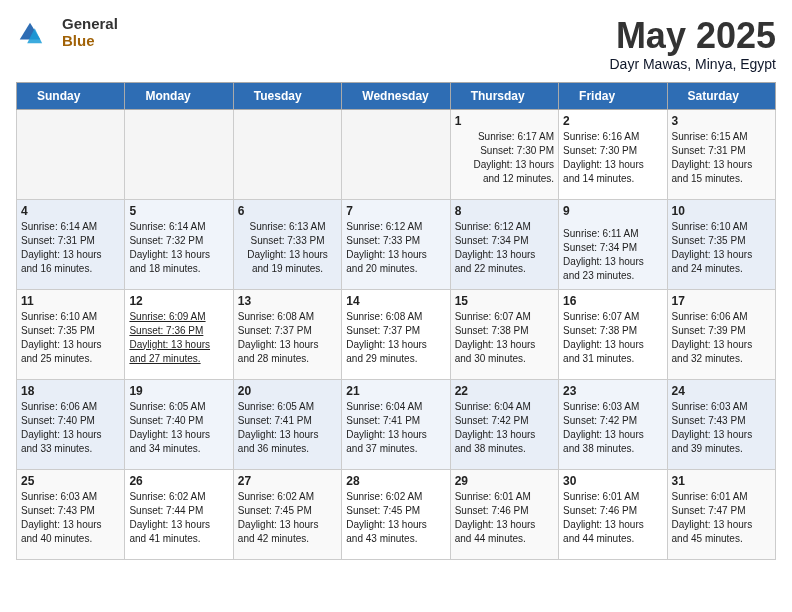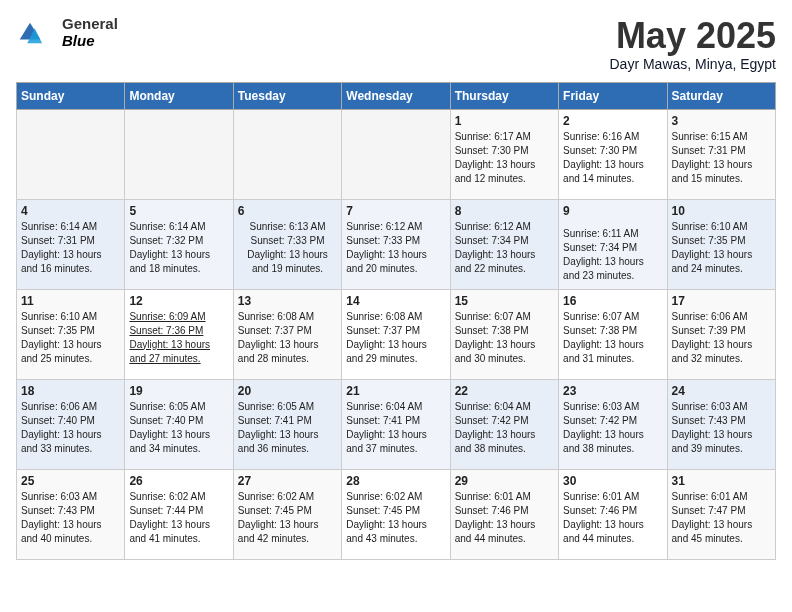--- a/index.html
+++ b/index.html
@@ -27,22 +27,21 @@
       line-height: 1.1;
     }
     .logo-general {
       font-size: 15px;
       font-weight: bold;
       color: #333;
     }
     .logo-blue {
       font-size: 15px;
       font-weight: bold;
-      color: #000000;
-      font-style: italic;
+      color: #a16207;
     }
     .logo-icon {
       width: 28px;
       height: 28px;
     }
     .title-block {
       text-align: right;
       margin-left: 32px;
     }
     .month-title {
@@ -58,21 +57,21 @@
     table {
       width: 100%;
       border-collapse: collapse;
       table-layout: fixed;
     }
     thead tr th {
       background-color: #2e6db4;
       color: #fff;
       font-size: 12px;
       font-weight: bold;
-      padding: 6px 4px;
+      padding: 6px 20px;
       text-align: left;
       border: 1px solid #aaa;
     }
     tbody tr td {
       border: 1px solid #ccc;
       vertical-align: top;
       padding: 4px 4px;
       font-size: 10.5px;
       color: #222;
       height: 90px;
@@ -134,21 +133,21 @@
       </tr>
   </thead>
   <tbody>
   <tr>
         <td class="empty-cell"></td>
         <td class="empty-cell"></td>
         <td class="empty-cell"></td>
         <td class="empty-cell"></td>
         <td>
           <div class="day-number">1</div>
-          <div class="day-info" style="white-space: pre-line;">Sunrise: 6:17 AM
+          <div class="day-info" style="white-space: pre-line; text-align: right;">Sunrise: 6:17 AM
 Sunset: 7:30 PM
 Daylight: 13 hours
 and 12 minutes.</div>
         </td>
         <td>
           <div class="day-number">2</div>
           <div class="day-info" style="white-space: pre-line;">Sunrise: 6:16 AM
 Sunset: 7:30 PM
 Daylight: 13 hours
 and 14 minutes.</div>

